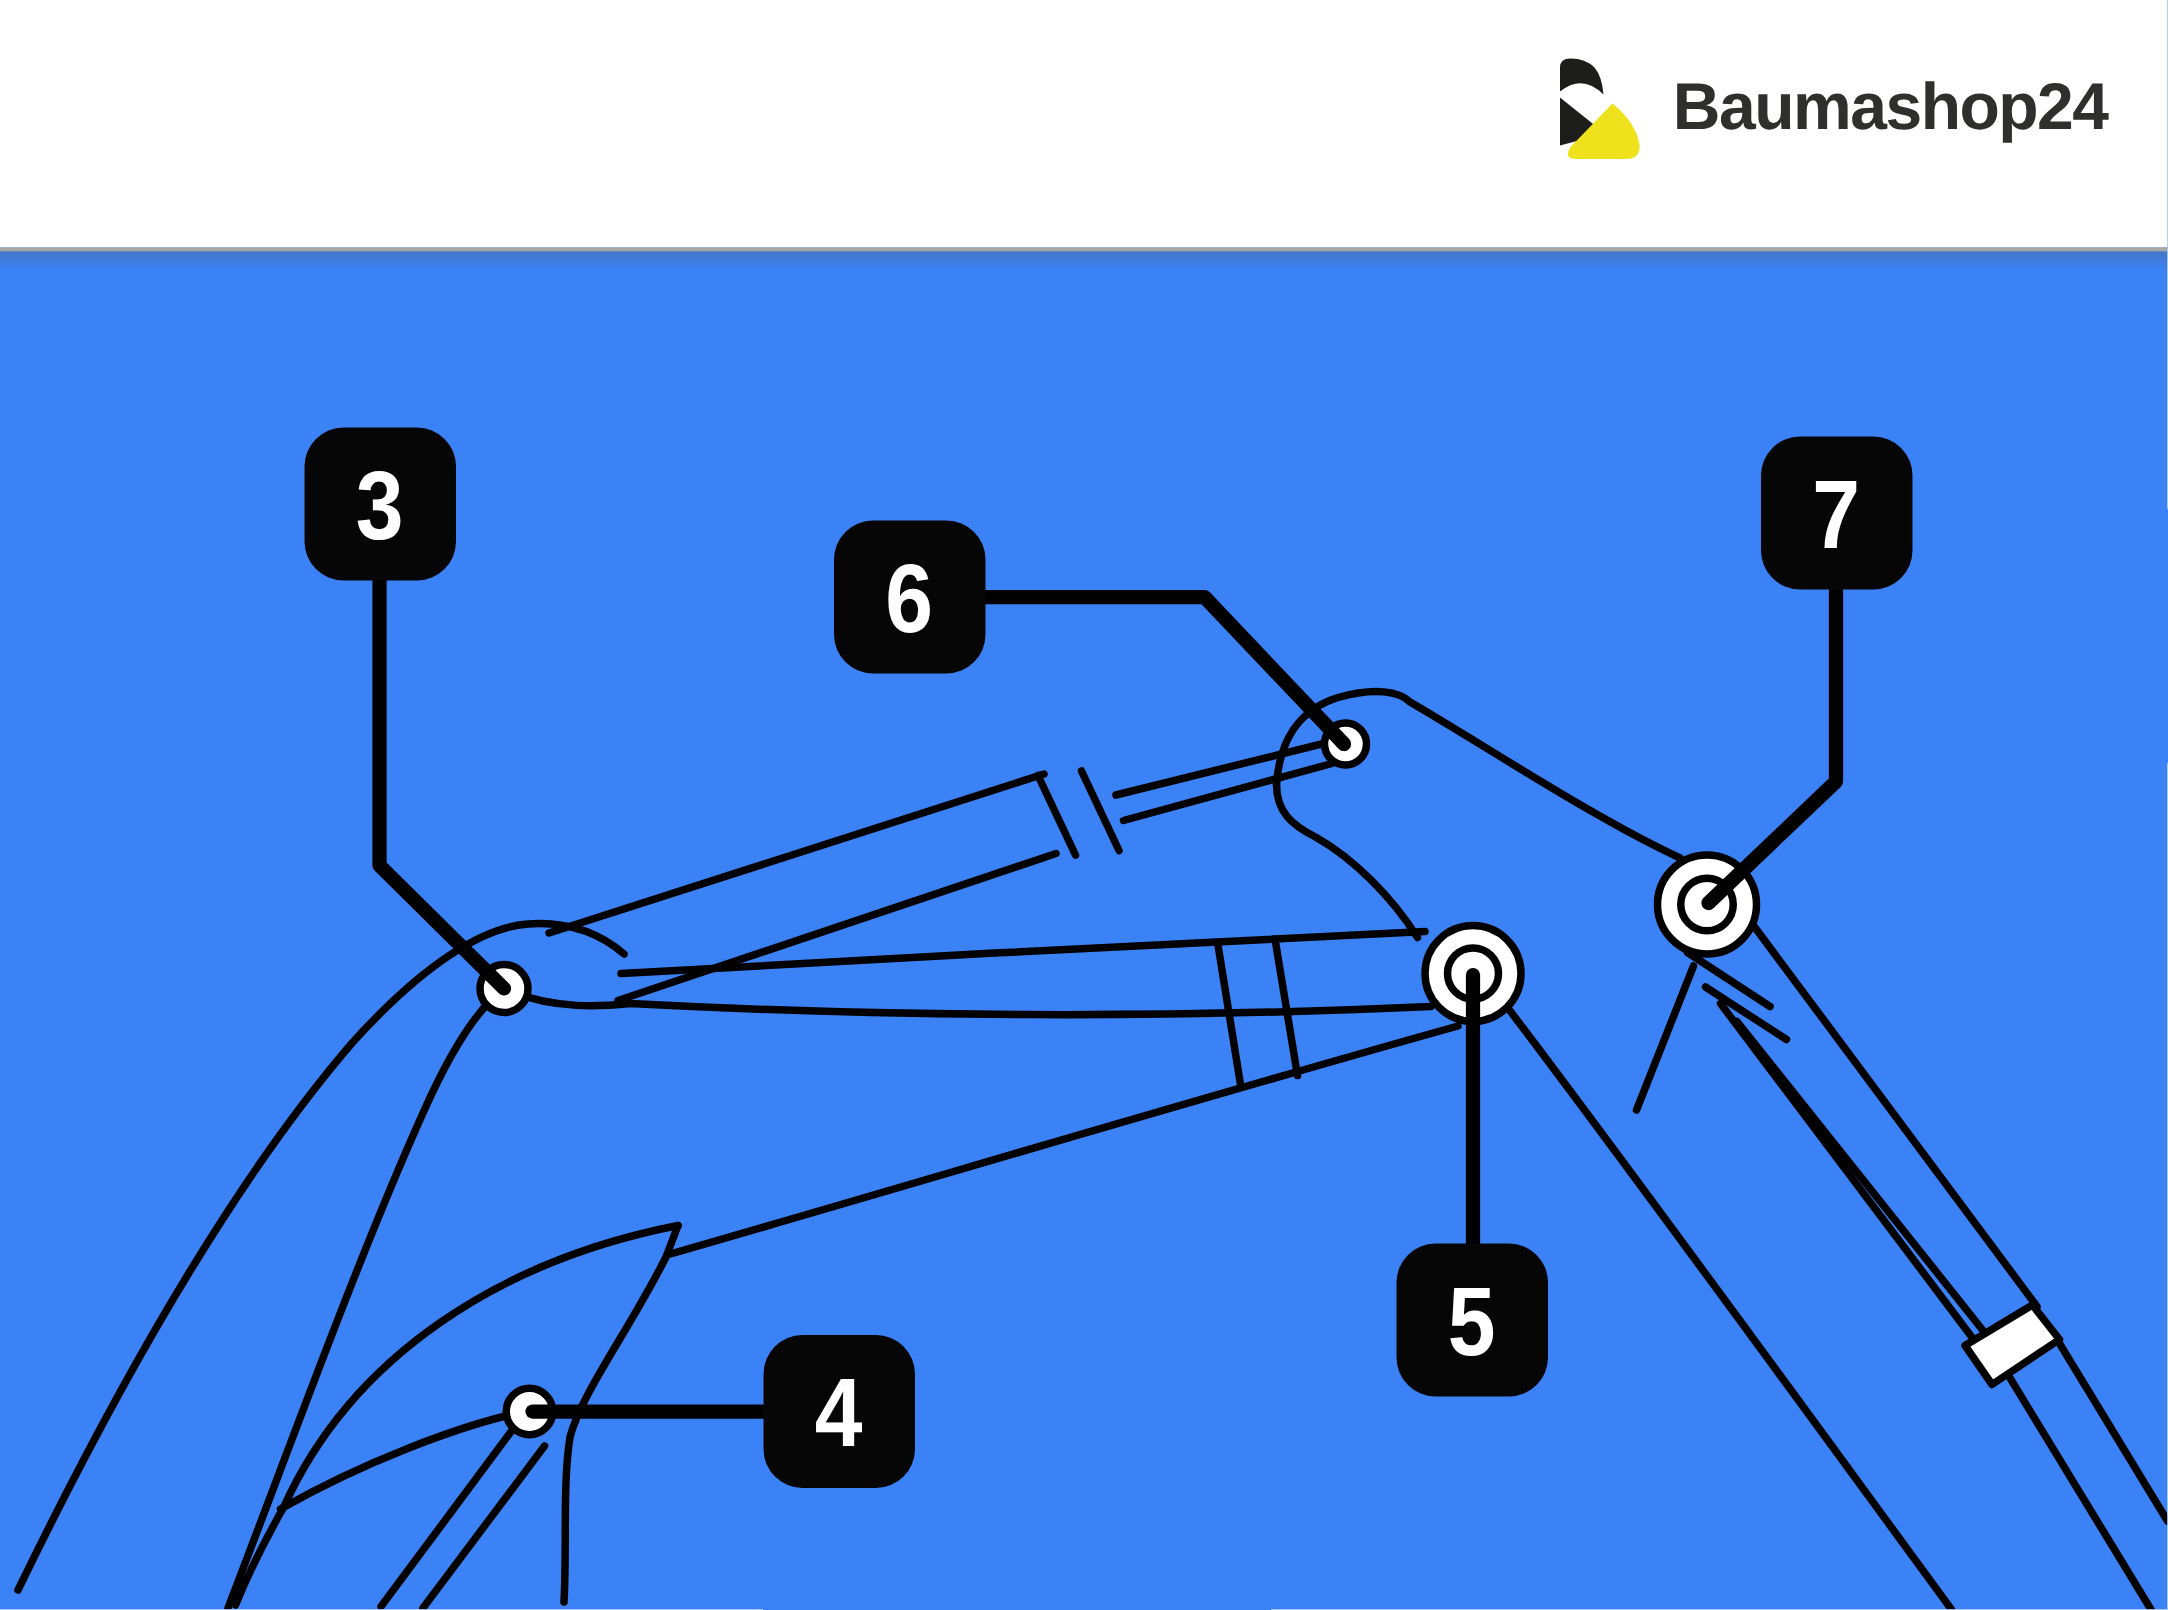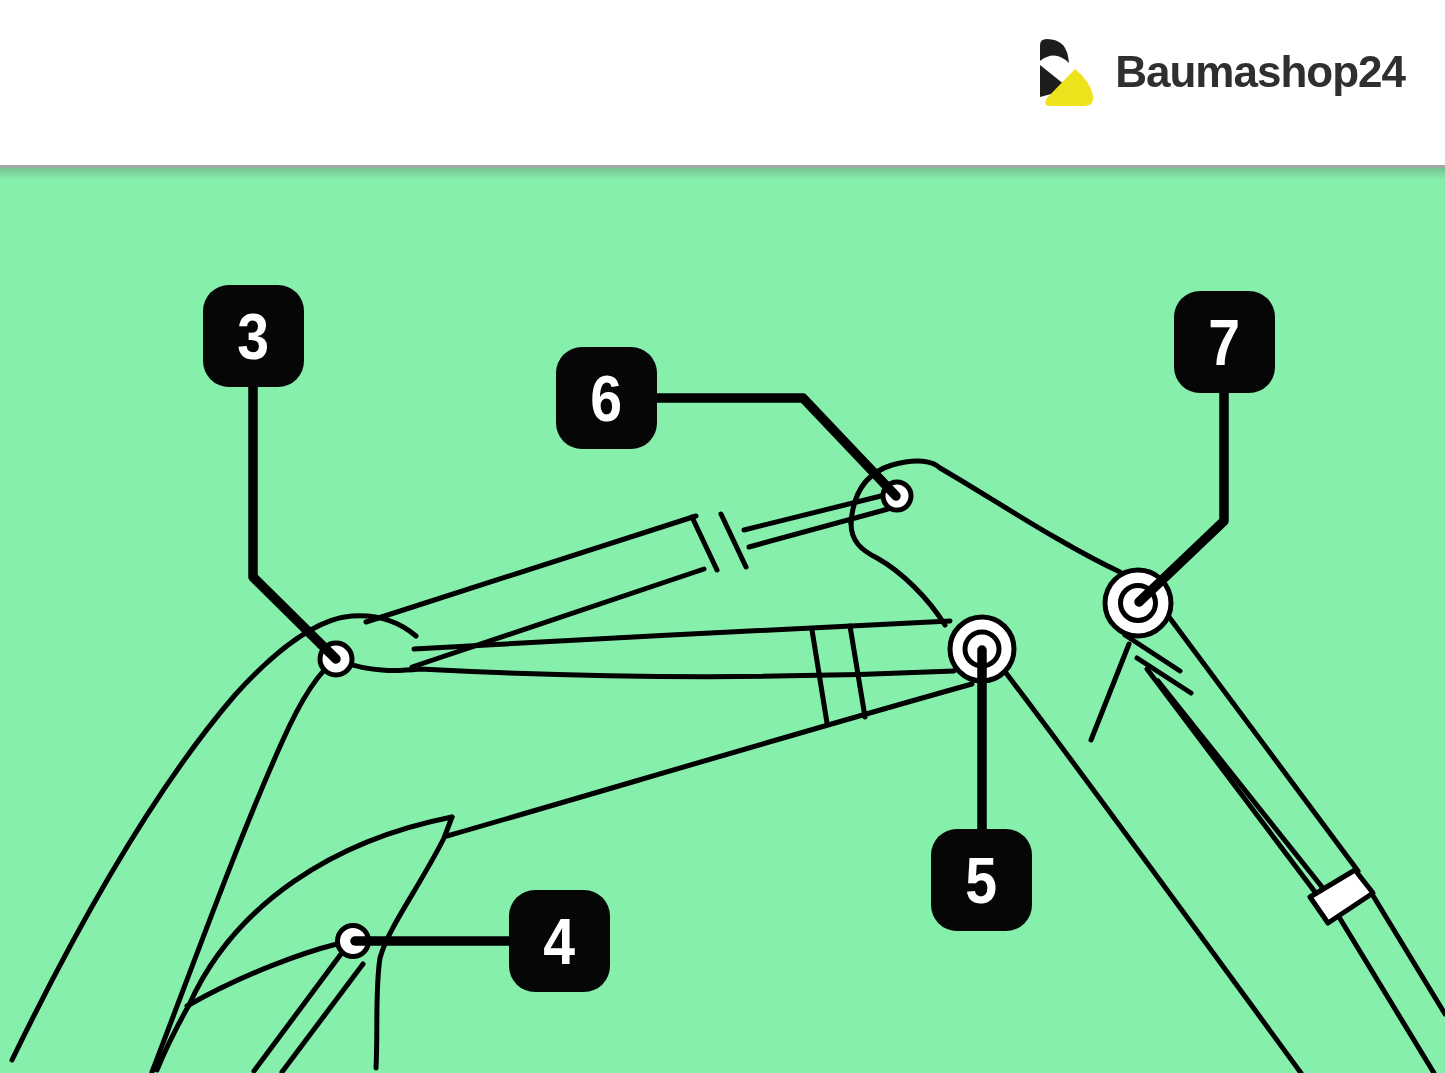--- a/index.html
+++ b/index.html
@@ -1,16 +1,16 @@
 <!DOCTYPE html>
 <html><head>
 <meta charset="utf-8">
 <style>
   html,body{margin:0;padding:0;background:#fff;}
-  .stage{position:relative;width:1445px;height:1073px;background:#86efac;overflow:hidden;
+  .stage{position:relative;width:1445px;height:1073px;background:#3b82f6;overflow:hidden;
          font-family:"Liberation Sans",sans-serif;}
   
   .header{position:absolute;left:0;top:0;width:1445px;height:165px;background:#fff;}
   .logo{position:absolute;right:40px;top:35px;display:flex;align-items:center;gap:20px;}
   .logo svg{display:block;}
   .brand-text{font-weight:bold;font-size:44px;letter-spacing:-1px;color:#2f2f2e;line-height:1;}
   .divider{position:absolute;left:0;top:165px;width:1445px;height:15px;
            background:linear-gradient(to bottom,#a6a6a6 0px,#a6a6a6 2px,rgba(90,90,90,.30) 3px,rgba(255,255,255,0) 100%);}
   
   .art{position:absolute;left:0;top:0;width:1445px;height:1073px;}

